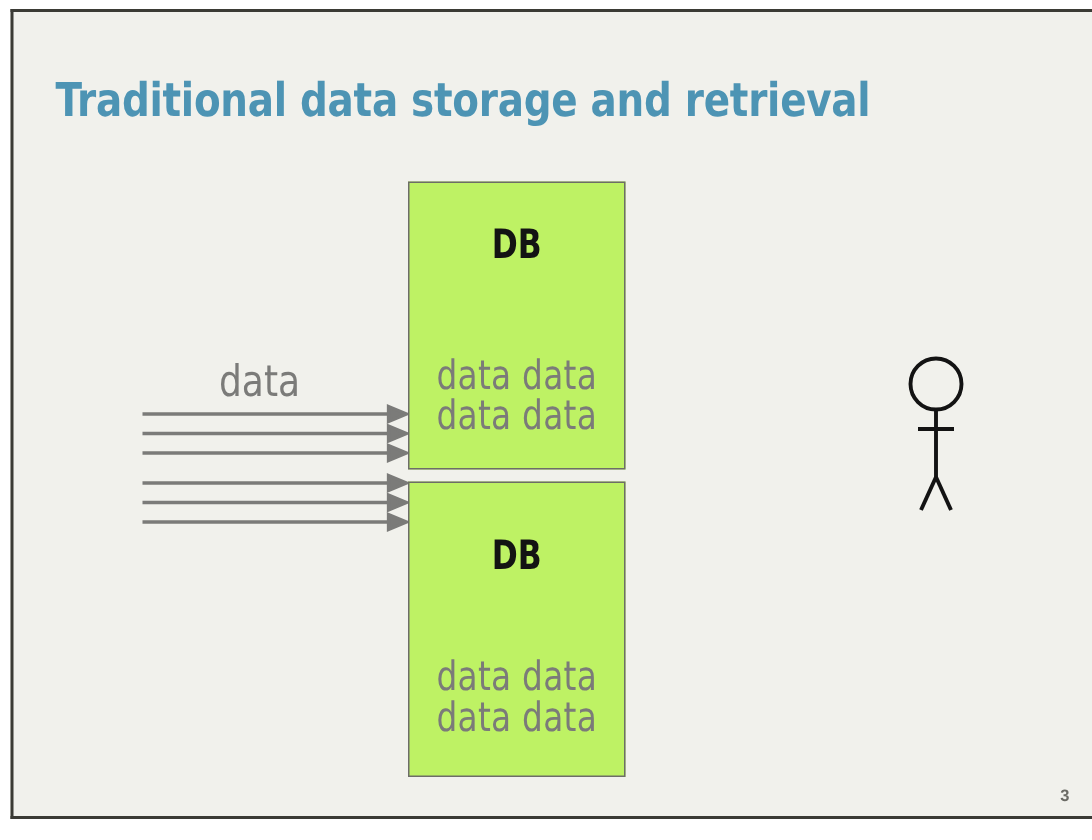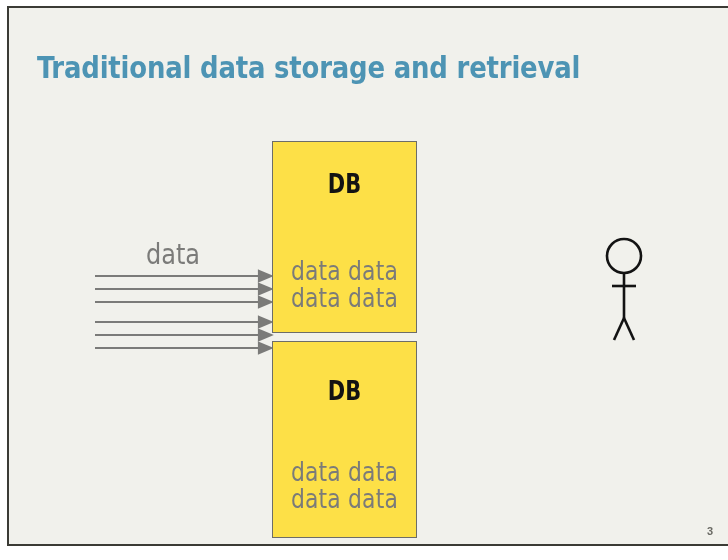--- a/index.html
+++ b/index.html
@@ -48,24 +48,23 @@
     letter-spacing: -0.2px;
     color: #4d94b4;
     white-space: nowrap;
     transform: scaleX(0.93);
     transform-origin: left center;
   }
 
   
   .db-box {
     position: absolute;
-    background: #fde047;
+    background: #bef264;
     border: 1.5px solid #6d6d68;
     box-sizing: border-box;
-    margin-top: 20px;
   }
   #db-box-1 { left: 263px; top: 113px; width: 145px; height: 192px; }
   #db-box-2 { left: 263px; top: 313px; width: 145px; height: 197px; }
 
   .db-label {
     position: absolute;
     left: 0;
     width: 100%;
     text-align: center;
     font-family: "DejaVu Sans Condensed", "Liberation Sans Narrow", "Liberation Sans", sans-serif;

